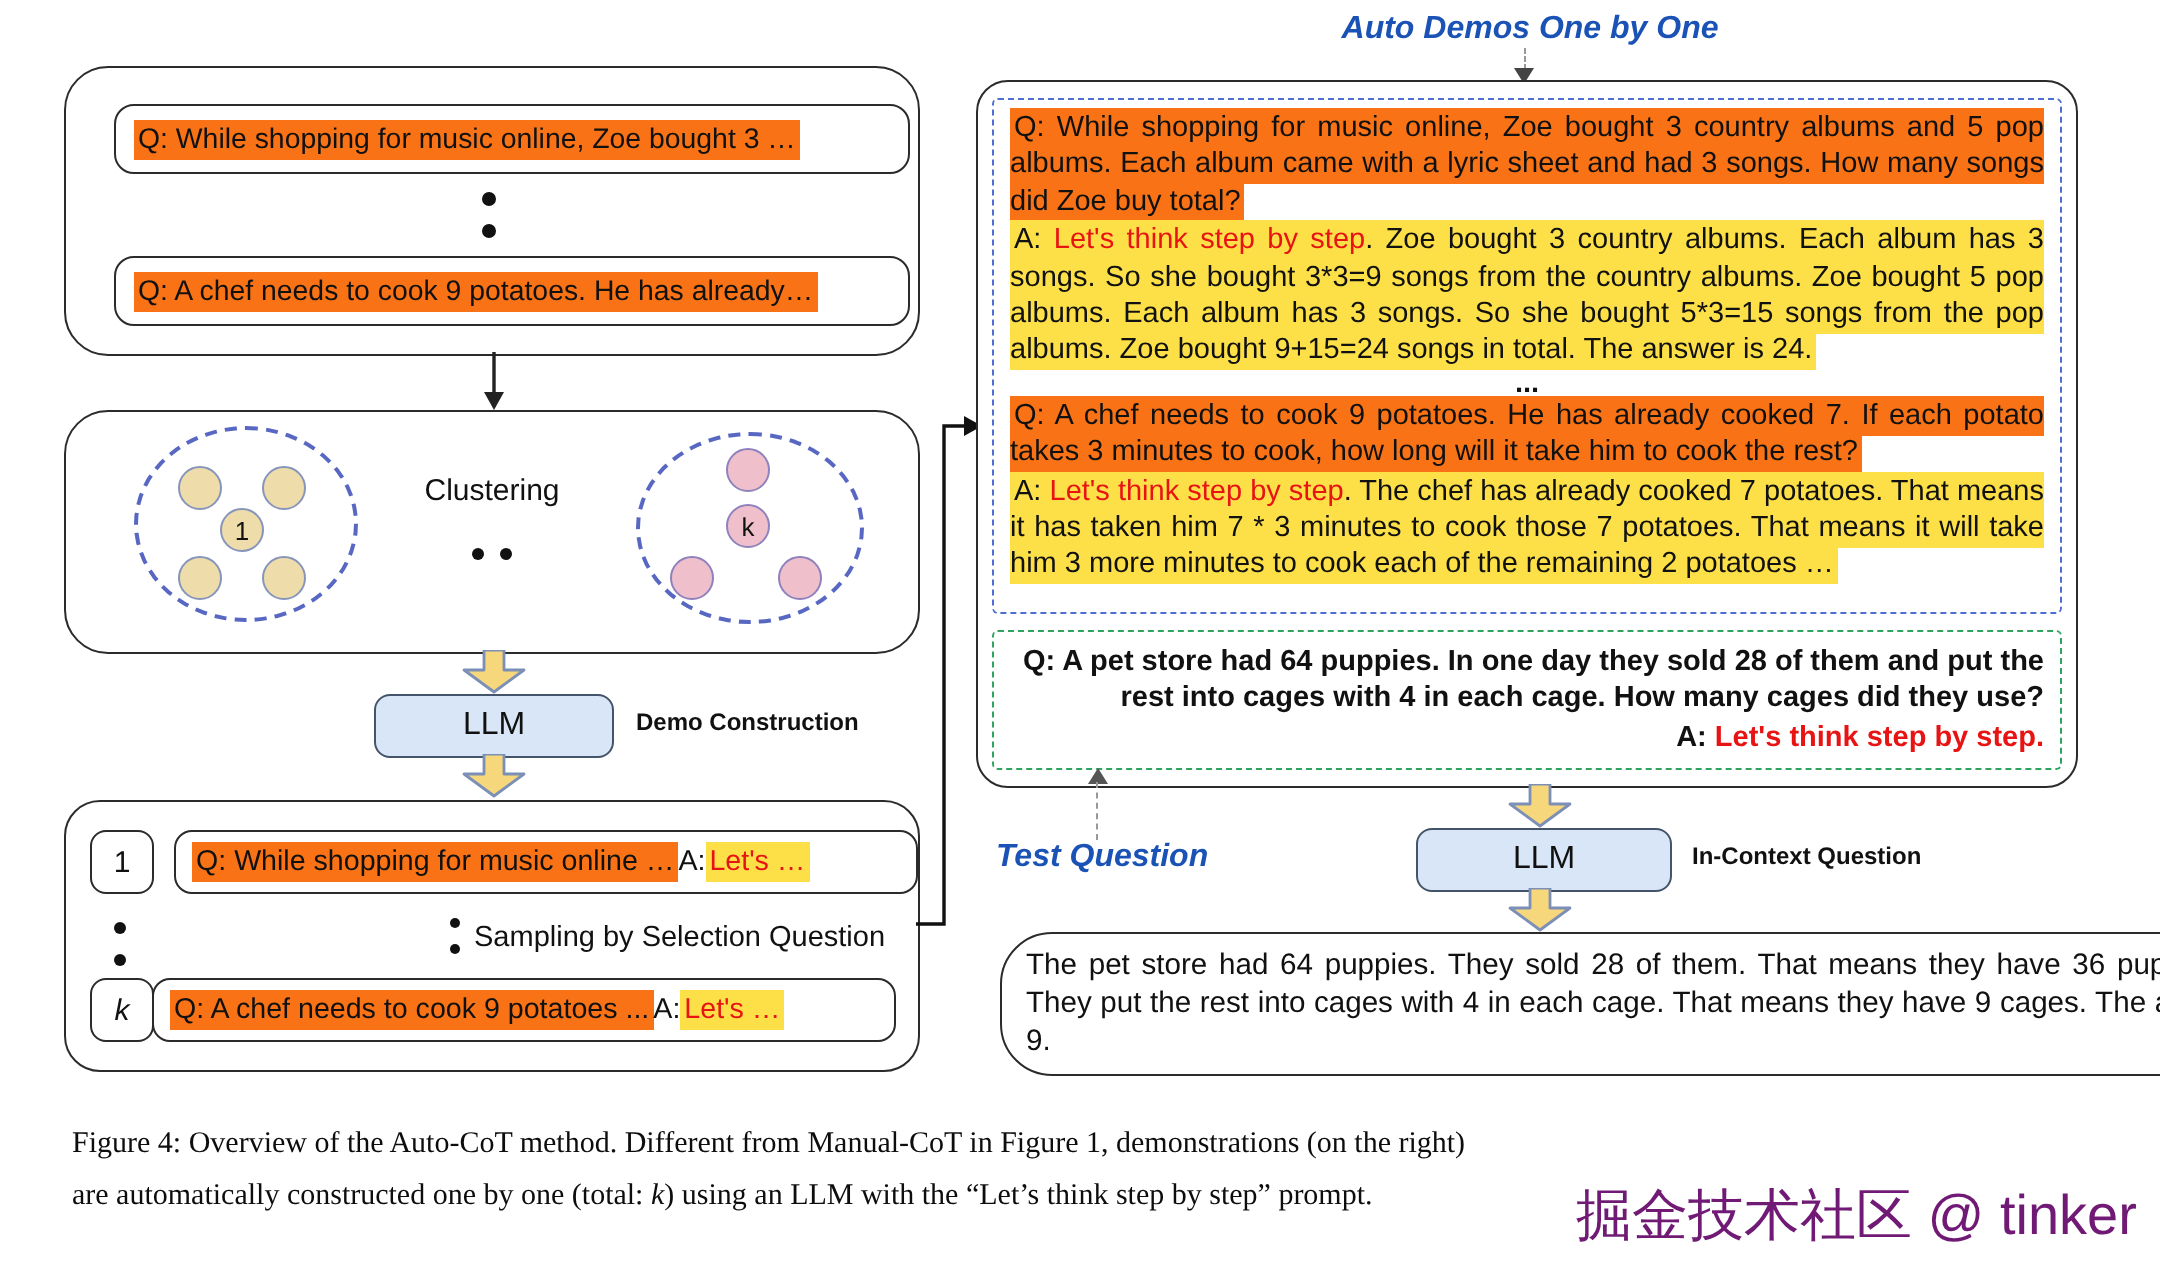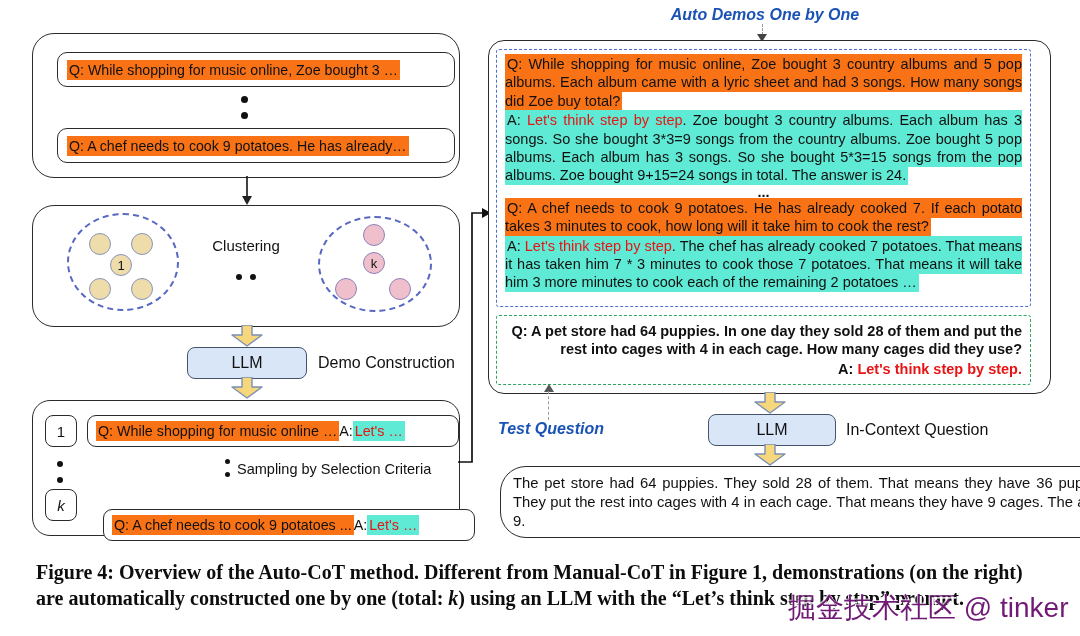--- a/index.html
+++ b/index.html
@@ -3,45 +3,45 @@
 <meta charset="utf-8">
 <style>
   html,body{margin:0;padding:0;background:#ffffff;}
   .canvas{position:relative;width:1080px;height:636px;background:#fff;
           font-family:"Liberation Sans","DejaVu Sans",sans-serif;color:#111;overflow:hidden;}
   .abs{position:absolute;}
   .obox{position:absolute;background:#fff;border:1.6px solid #2b2b2b;}
   .qbox{position:absolute;left:24px;width:378px;height:33px;border:1.4px solid #2b2b2b;border-radius:10px;
         background:#fff;display:flex;align-items:center;padding:0 9px;font-size:14.2px;white-space:nowrap;overflow:hidden;}
   .hl-g{background:#f97316;padding:2px 2px;}
-  .hl-b{background:#5eead4;padding:2px 2px;}
+  .hl-b{background:#fde047;padding:2px 2px;}
   .red{color:#e81414;}
   .dot{position:absolute;background:#111;border-radius:50%;}
   .d7{width:7px;height:7px;} .d6{width:6px;height:6px;} .d5{width:5px;height:5px;}
   .bigcircle{position:absolute;border:2px dashed #5868c2;border-radius:50%;}
   .mcirc{position:absolute;width:20px;height:20px;border-radius:50%;display:flex;align-items:center;justify-content:center;
          font-size:13px;}
   .c-tan{background:#eedcab;border:1.8px solid #8795ba;}
   .c-pink{background:#efc0cb;border:1.8px solid #8f81bd;}
   .llmbox{position:absolute;background:#d9e6f7;border:1.6px solid #44546a;border-radius:8px;
           display:flex;align-items:center;justify-content:center;font-size:16px;}
-  .boldlabel{position:absolute;font-weight:normal;font-size:16px;white-space:nowrap;}
+  .boldlabel{position:absolute;font-weight:bold;font-size:12px;white-space:nowrap;}
   .bluelabel{position:absolute;font-weight:bold;font-style:italic;font-size:16px;color:#1a53b5;white-space:nowrap;}
   .para{margin:0 0 1px 0;text-align:justify;font-size:14.5px;line-height:1.27;}
   .plain{text-align:right;font-weight:bold;}
   .center{text-align:center;}
   .rowbox{position:absolute;height:30px;border:1.4px solid #2b2b2b;border-radius:9px;background:#fff;
           display:flex;align-items:center;padding:0 8px;font-size:14.3px;white-space:nowrap;overflow:hidden;}
   .idxbox{position:absolute;width:30px;height:30px;border:1.4px solid #2b2b2b;border-radius:8px;background:#fff;
           display:flex;align-items:center;justify-content:center;font-size:15px;}
   .dashv{position:absolute;border-left:1.6px dashed #999;}
   .tri-down{position:absolute;width:0;height:0;border-left:5px solid transparent;border-right:5px solid transparent;border-top:8px solid #444;}
   .tri-up{position:absolute;width:0;height:0;border-left:5px solid transparent;border-right:5px solid transparent;border-bottom:8px solid #555;}
   .caption{position:absolute;left:36px;top:559px;font-family:"Liberation Serif","DejaVu Serif",serif;
-           font-size:20px;line-height:26px;color:#0d0d0d;white-space:nowrap;font-weight:bold;}
+           font-size:15px;line-height:26px;color:#0d0d0d;white-space:nowrap;}
   .watermark{position:absolute;left:788px;top:589px;font-size:28px;color:#701a75;
              text-shadow:2px 2px 0 #ffffff,-1px -1px 0 rgba(255,255,255,.7);white-space:nowrap;}
 </style>
 </head>
 <body>
 
 <div class="canvas">
 
   <div class="obox" style="left:32px;top:33px;width:426px;height:143px;border-radius:22px;">
     <div class="qbox" style="top:18px;">
@@ -102,42 +102,42 @@
     <div class="rowbox" style="left:54px;top:14px;width:354px;">
       <span class="hl-g">Q: While shopping for music online …</span>
         <span> A: </span>
         <span class="hl-b red">Let's …</span>
     </div>
 
     <span class="dot d6" style="left:24px;top:60px;"></span>
     <span class="dot d6" style="left:24px;top:76px;"></span>
     <span class="dot d5" style="left:192px;top:58px;"></span>
     <span class="dot d5" style="left:192px;top:71px;"></span>
-    <div class="abs" style="left:204px;top:60px;font-size:14.5px;white-space:nowrap;">Sampling by Selection Criteria</div>
+    <div class="abs" style="left:204px;top:60px;font-size:14.5px;white-space:nowrap;">Sampling by Selection Question</div>
 
     <div class="idxbox" style="left:12px;top:88px;font-style:italic;">
       <span>k</span>
     </div>
-    <div class="rowbox" style="left:70px;top:88px;width:354px;margin-top:20px;">
+    <div class="rowbox" style="left:43px;top:88px;width:354px;">
       <span class="hl-g">Q: A chef needs to cook 9 potatoes ...</span>
         <span> A: </span>
         <span class="hl-b red">Let's …</span>
     </div>
   </div>
 
   <svg class="abs" style="left:454px;top:204px;" width="40" height="264">
     <polyline points="4,258 18,258 18,9 29,9" fill="none" stroke="#111" stroke-width="1.7"></polyline>
     <path d="M28 4 L37 9 L28 14 Z" fill="#111"></path>
   </svg>
 
   <div class="bluelabel" style="left:620px;top:6px;width:290px;text-align:center;">Auto Demos One by One</div>
   <div class="dashv" style="left:762px;top:24px;height:11px;"></div>
   <div class="tri-down" style="left:757px;top:34px;"></div>
 
-  <div class="obox" style="left:488px;top:40px;width:549px;height:352px;border-radius:16px;padding-left:12px;">
+  <div class="obox" style="left:488px;top:40px;width:549px;height:352px;border-radius:16px;">
 
     <div class="abs" style="left:7px;top:8px;width:535px;height:258px;border:1.6px dashed #4e6fd2;border-radius:3px;
                             padding:5px 8px;box-sizing:border-box;overflow:hidden;">
       <p class="para"><span class="hl-g">Q: While shopping for music online, Zoe bought 3 country albums and 5 pop albums. Each album came with a lyric sheet and had 3 songs. How many songs did Zoe buy total?</span></p>
       <p class="para"><span class="hl-b"><span>A: </span><span class="red">Let's think step by step</span><span>. Zoe bought 3 country albums. Each album has 3 songs. So she bought 3*3=9 songs from the country albums. Zoe bought 5 pop albums. Each album has 3 songs. So she bought 5*3=15 songs from the pop albums. Zoe bought 9+15=24 songs in total. The answer is 24.</span></span></p>
       <p class="para center" style="line-height:12px;font-weight:bold;">...</p>
       <p class="para"><span class="hl-g">Q: A chef needs to cook 9 potatoes. He has already cooked 7. If each potato takes 3 minutes to cook, how long will it take him to cook the rest?</span></p>
       <p class="para"><span class="hl-b"><span>A: </span><span class="red">Let's think step by step</span><span>. The chef has already cooked 7 potatoes. That means it has taken him 7 * 3 minutes to cook those 7 potatoes. That means it will take him 3 more minutes to cook each of the remaining 2 potatoes …</span></span></p>
     </div>
 

